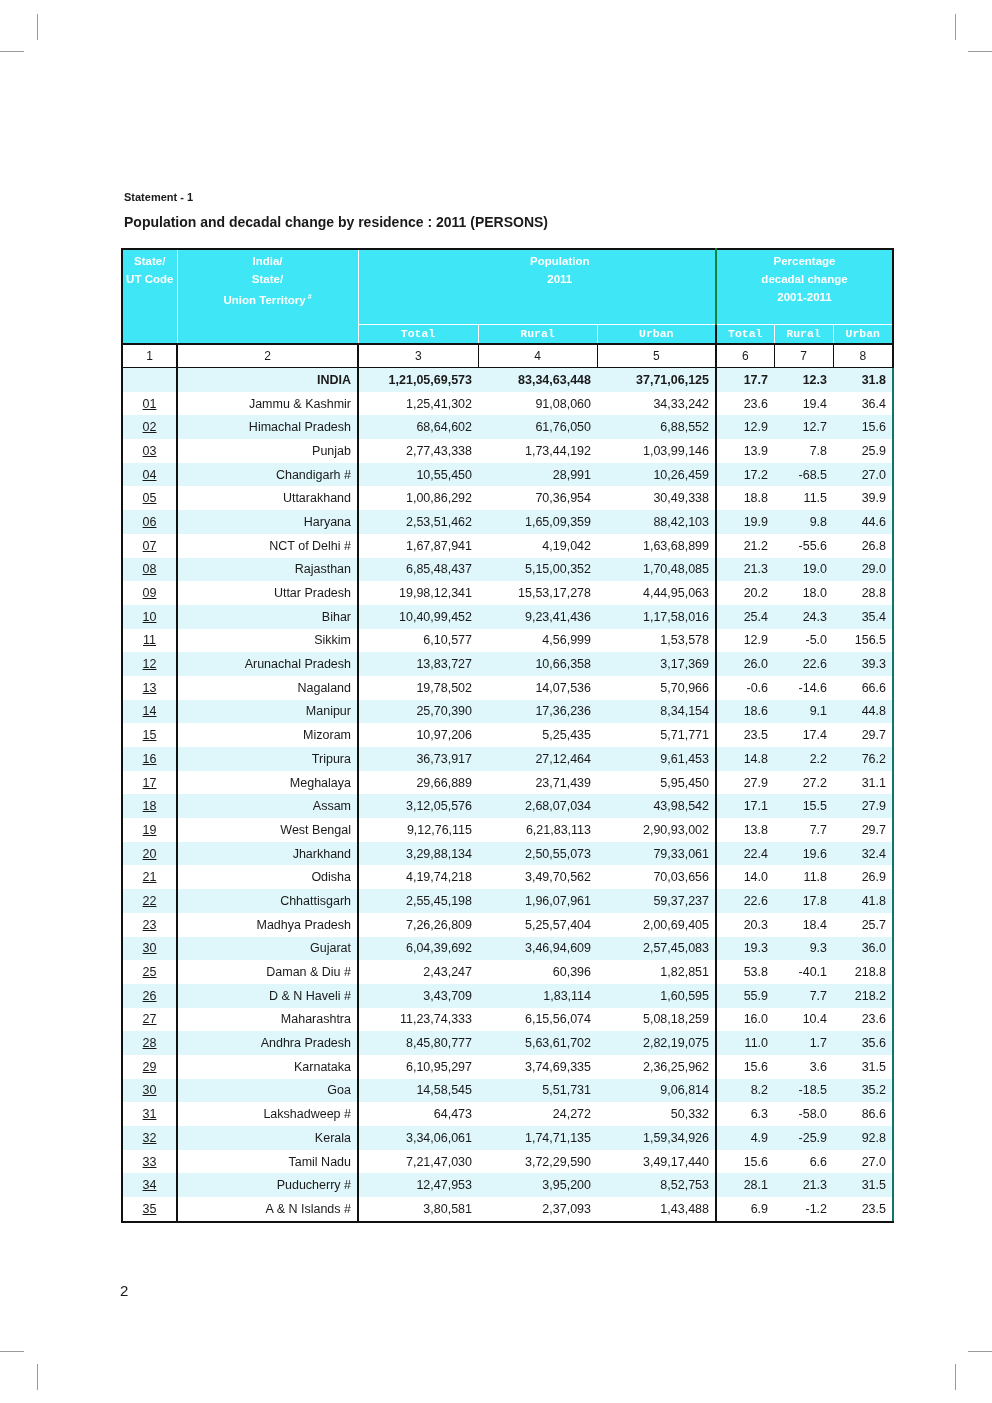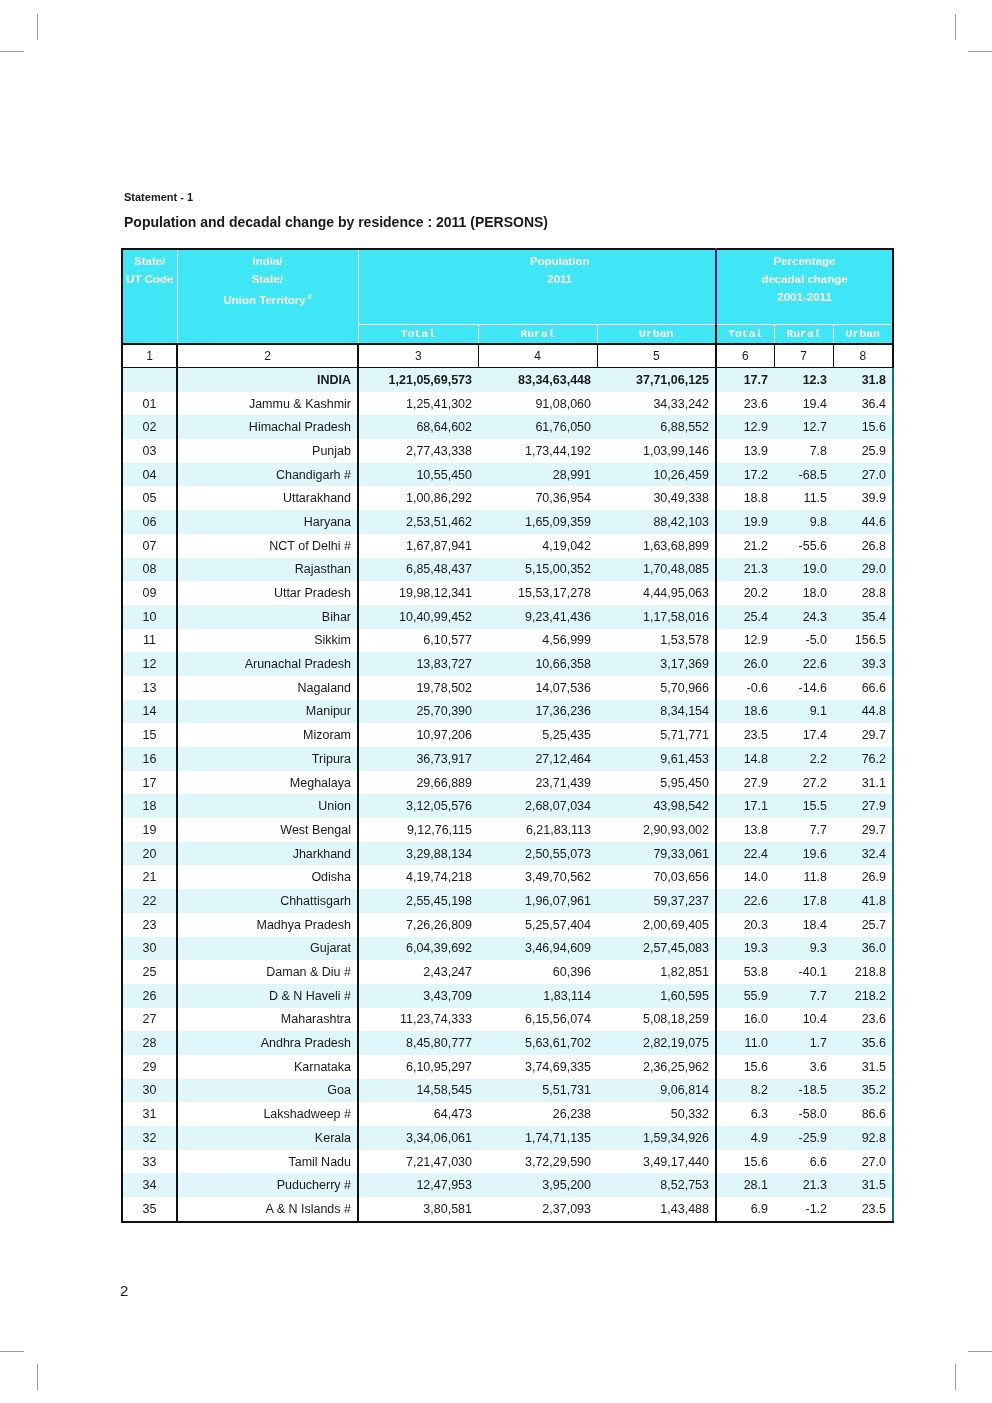--- a/index.html
+++ b/index.html
@@ -25,21 +25,21 @@
     height:22px; padding:0; font-size:12px; border-top:2px solid #111; }
   tbody.data td { height:23.7px; padding:0 6px; font-size:12.5px; }
   tbody.data tr:nth-child(odd) td { background:#dff6fb; }
   tbody.data tr:nth-child(even) td { background:#ffffff; }
   tbody.data td.code { text-align:center; }
   tbody.data td.name { text-align:right; padding-left:3px; }
   tbody.data td.num { text-align:right; }
   tbody.data tr.india td { font-weight:bold; }
   .bl { border-left:2px solid #111; }
   tbody.data tr:last-child td { border-bottom:2px solid #111; }
-  tbody.data td.first { border-left:2px solid #111; }
+  tbody.data td.first { border-left:2px solid #111;text-decoration:underline; }
   tbody.data td.last { border-right:2px solid #0f766e; }
 </style>
 </head>
 <body>
 
 <div class="crop" style="left:37px;top:14px;width:1px;height:26px;"></div>
 <div class="crop" style="left:0;top:51px;width:24px;height:1px;"></div>
 <div class="crop" style="left:955px;top:14px;width:1px;height:26px;"></div>
 <div class="crop" style="left:968px;top:51px;width:24px;height:1px;"></div>
 <div class="crop" style="left:37px;top:1364px;width:1px;height:26px;"></div>
@@ -67,21 +67,21 @@
     <tr class="h1">
       <th rowspan="2">
         <div>State/</div>
         <div>UT Code</div>
       </th>
       <th rowspan="2">
         <div>India/</div>
         <div>State/</div>
         <div><span>Union Territory</span><span class="tiny-sup">#</span></div>
       </th>
-      <th colspan="3" style="border-right:2px solid #701a75;padding-left:48px;">
+      <th colspan="3" style="border-right:2px solid #15803d;padding-left:48px;">
         <div>Population</div>
         <div>2011</div>
       </th>
       <th colspan="3">
         <div>Percentage</div>
         <div>decadal change</div>
         <div>2001-2011</div>
       </th>
     </tr>
     <tr class="h2">
@@ -281,21 +281,21 @@
         <td class="name bl">Meghalaya</td>
         <td class="num bl">29,66,889</td>
         <td class="num">23,71,439</td>
         <td class="num">5,95,450</td>
         <td class="num bl">27.9</td>
         <td class="num">27.2</td>
         <td class="num last">31.1</td>
       </tr>
       <tr>
         <td class="code first">18</td>
-        <td class="name bl">Union</td>
+        <td class="name bl">Assam</td>
         <td class="num bl">3,12,05,576</td>
         <td class="num">2,68,07,034</td>
         <td class="num">43,98,542</td>
         <td class="num bl">17.1</td>
         <td class="num">15.5</td>
         <td class="num last">27.9</td>
       </tr>
       <tr>
         <td class="code first">19</td>
         <td class="name bl">West Bengal</td>
@@ -413,21 +413,21 @@
         <td class="num">5,51,731</td>
         <td class="num">9,06,814</td>
         <td class="num bl">8.2</td>
         <td class="num">-18.5</td>
         <td class="num last">35.2</td>
       </tr>
       <tr>
         <td class="code first">31</td>
         <td class="name bl">Lakshadweep #</td>
         <td class="num bl">64,473</td>
-        <td class="num">26,238</td>
+        <td class="num">24,272</td>
         <td class="num">50,332</td>
         <td class="num bl">6.3</td>
         <td class="num">-58.0</td>
         <td class="num last">86.6</td>
       </tr>
       <tr>
         <td class="code first">32</td>
         <td class="name bl">Kerala</td>
         <td class="num bl">3,34,06,061</td>
         <td class="num">1,74,71,135</td>

